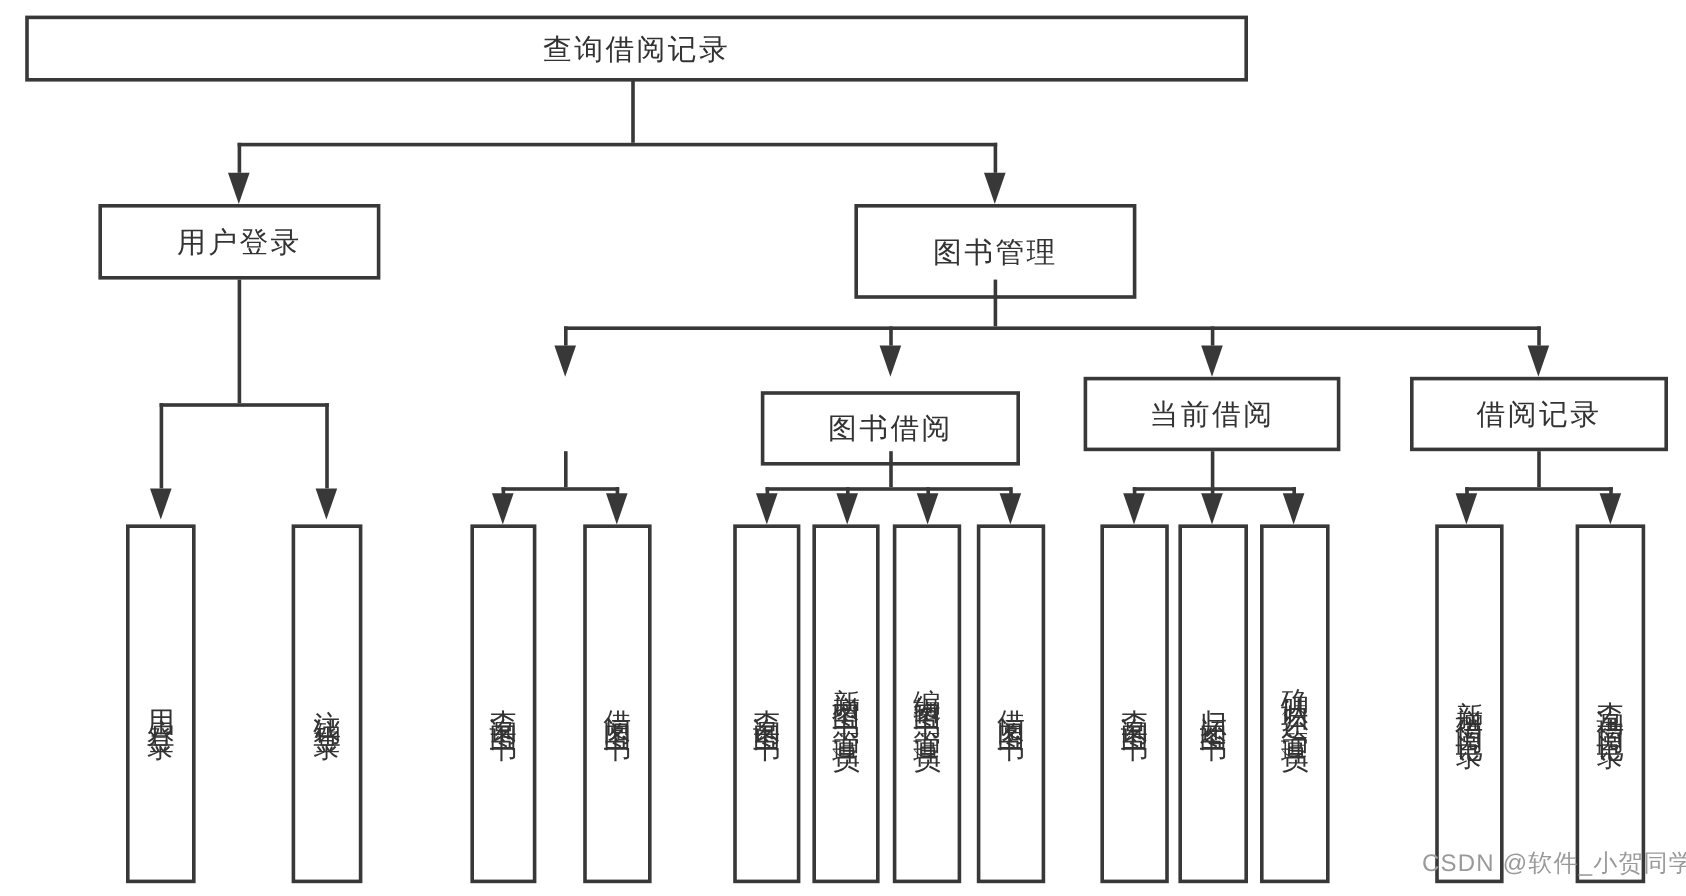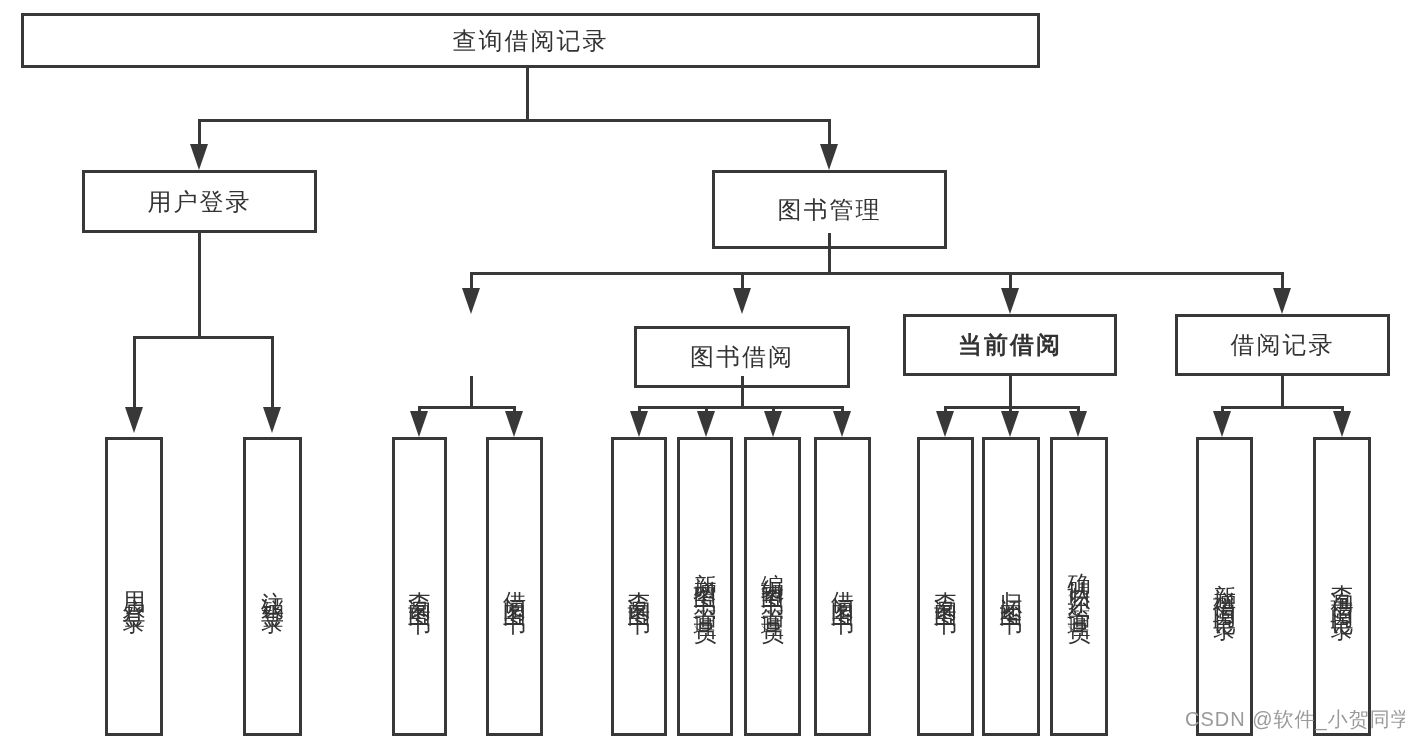--- a/index.html
+++ b/index.html
@@ -81,21 +81,21 @@
   <div class="vline" style="left:470px;top:272px;width:3px;height:16px;"></div>
   <div class="vline" style="left:741px;top:272px;width:3px;height:16px;"></div>
   <div class="vline" style="left:1009px;top:272px;width:3px;height:16px;"></div>
   <div class="vline" style="left:1281px;top:272px;width:3px;height:16px;"></div>
   <div class="arrow" style="left:462px;top:288px;"></div>
   <div class="arrow" style="left:733px;top:288px;"></div>
   <div class="arrow" style="left:1001px;top:288px;"></div>
   <div class="arrow" style="left:1273px;top:288px;"></div>
 
   <div class="box" style="left:634px;top:314px;width:216px;height:62px;margin-top:12px;">图书借阅</div>
-  <div class="box" style="left:903px;top:314px;width:214px;height:62px;font-weight:bold;">当前借阅</div>
+  <div class="box" style="left:903px;top:314px;width:214px;height:62px;">当前借阅</div>
   <div class="box" style="left:1175px;top:314px;width:215px;height:62px;">借阅记录</div>
 
   <div class="vline" style="left:470px;top:376px;width:3px;height:30px;"></div>
   <div class="hline" style="left:418px;top:406px;width:98px;height:3px;"></div>
   <div class="vline" style="left:418px;top:406px;width:3px;height:6px;"></div>
   <div class="vline" style="left:513px;top:406px;width:3px;height:6px;"></div>
   <div class="arrow" style="left:410px;top:411px;"></div>
   <div class="arrow" style="left:505px;top:411px;"></div>
 
   <div class="vline" style="left:741px;top:376px;width:3px;height:30px;"></div>

